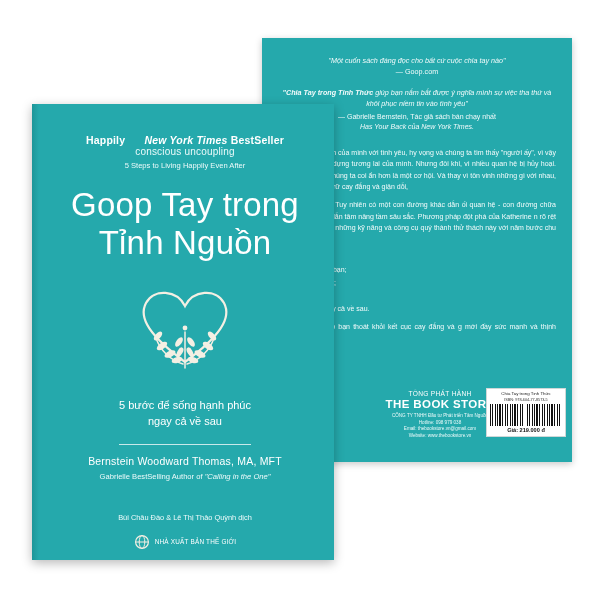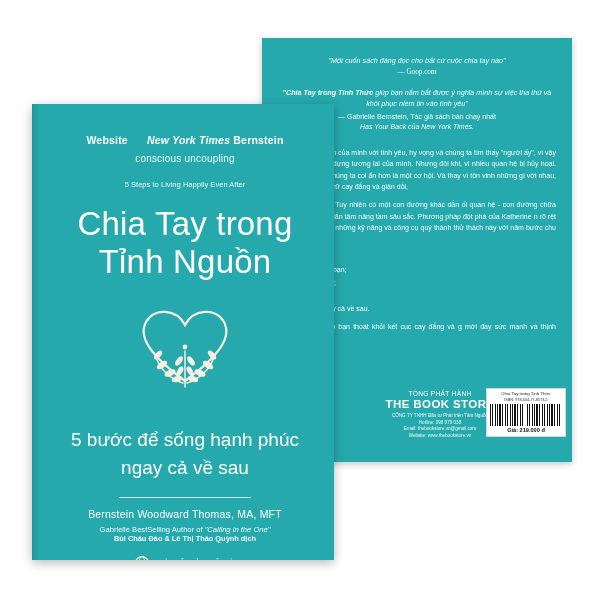--- a/index.html
+++ b/index.html
@@ -41,21 +41,20 @@
   .bc-quote1 {
     font-size: 7.2px;
     font-style: italic;
     text-align: center;
     line-height: 1.5;
     margin: 4px 0 0 0;
     color: #f2fbfb;
   }
   .bc-quote1 .src {
     font-style: normal;
-    font-family: Liberation Serif, serif;
   }
   .bc-quote2 {
     font-size: 7.2px;
     font-style: italic;
     text-align: center;
     line-height: 1.55;
     margin: 9px 0 0 0;
     color: #f2fbfb;
   }
   .bc-quote2 b {
@@ -188,71 +187,69 @@
     font-size: 10.5px;
     font-weight: bold;
     letter-spacing: 0.2px;
   }
   .fc-instant i {
     font-style: italic;
     padding-left: 16px;
   }
   .fc-sub {
     font-size: 10px;
-    margin-top: 7px;
     color: #eafafa;
     letter-spacing: 0.2px;
   }
   .fc-sub2 {
     font-size: 7.6px;
-    margin-top: 16px;
+    margin-top: 4px;
     color: #ecfafa;
   }
   .fc-title {
     font-size: 33px;
     line-height: 1.16;
     margin-top: 16px;
     font-weight: normal;
     letter-spacing: 0.2px;
     color: #ffffff;
   }
   .heart-wrap {
     margin-top: 10px;
     height: 118px;
     display: flex;
     align-items: center;
     justify-content: center;
   }
   .fc-tag {
-    font-size: 19px;
+    font-size: 11px;
     line-height: 1.5;
-    margin-top: 16px;
+    margin-top: 6px;
     color: #ffffff;
   }
   .fc-rule {
     width: 132px;
     height: 1px;
     background: rgba(255,255,255,0.75);
     margin: 14px auto 10px auto;
   }
   .fc-author {
     font-size: 10.5px;
     letter-spacing: 0.2px;
   }
   .fc-authorsub {
     font-size: 7.6px;
     margin-top: 5px;
     color: #eefbfb;
   }
   .fc-authorsub i { font-style: italic; }
   .fc-translator {
     font-size: 7.4px;
-    margin-top: 0;
+    margin-top: 32px;
     color: #f0fcfc;
-    font-weight: bold;
   }
   .fc-pubwrap {
     margin-top: 12px;
     display: flex;
     align-items: center;
     justify-content: center;
     gap: 5px;
   }
   .fc-pubtext {
     font-size: 6.4px;
@@ -315,28 +312,28 @@
       </div>
 
     </div>
   </div>
 
   <div class="front-cover">
     <div class="front-spine"></div>
     <div class="fc-inner">
 
       <div class="fc-instant">
-        <span>Website </span><i>New York Times</i><span> Bernstein</span>
+        <span>Happily </span><i>New York Times</i><span> BestSeller</span>
       </div>
 
       <div class="fc-sub">conscious uncoupling</div>
       <div class="fc-sub2">5 Steps to Living Happily Even After</div>
 
       <div class="fc-title">
-        <div>Chia Tay trong</div>
+        <div>Goop Tay trong</div>
         <div>Tỉnh Nguồn</div>
       </div>
 
       <div class="heart-wrap">
         <svg width="150" height="112" viewBox="0 0 150 112">
           <g fill="none" stroke="#f4efe3" stroke-width="2.2" stroke-linecap="round">
 
             <path d="M75 30 C67 14, 44 12, 36 27 C28 42, 40 60, 75 86 C110 60, 122 42, 114 27 C106 12, 83 14, 75 30 Z"></path>
           </g>
           <g stroke="#f4efe3" stroke-width="1.5" fill="none" stroke-linecap="round">

